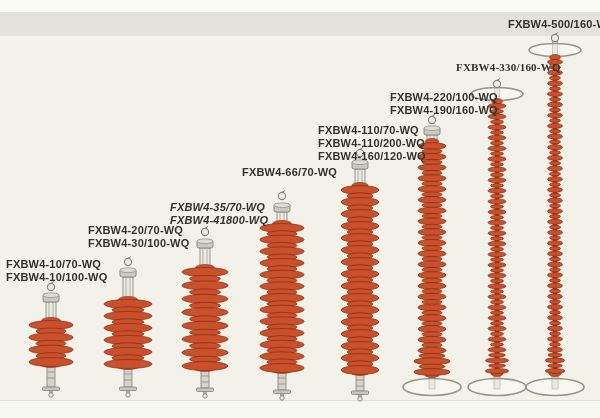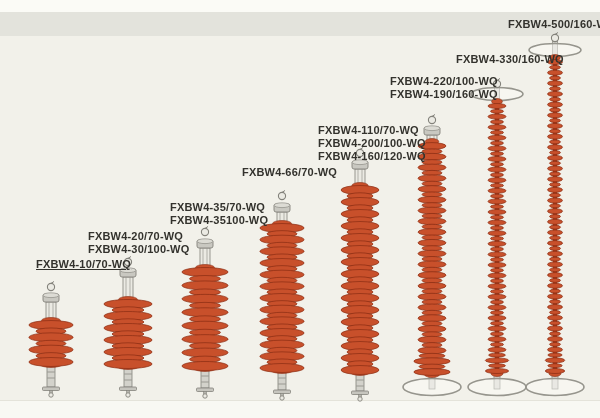--- a/index.html
+++ b/index.html
@@ -389,42 +389,43 @@
         <ellipse cx="555" cy="339.0344827586207" rx="7.5" ry="2.5" fill="#c8502b" stroke="#8a2c12" stroke-width="0.7"></ellipse>
         <ellipse cx="555" cy="344.3620689655172" rx="5.5" ry="1.9" fill="#c8502b" stroke="#8a2c12" stroke-width="0.7"></ellipse>
         <ellipse cx="555" cy="349.6896551724138" rx="7.5" ry="2.5" fill="#c8502b" stroke="#8a2c12" stroke-width="0.7"></ellipse>
         <ellipse cx="555" cy="355.01724137931035" rx="7.15" ry="1.9" fill="#c8502b" stroke="#8a2c12" stroke-width="0.7"></ellipse>
         <ellipse cx="555" cy="360.34482758620686" rx="9.75" ry="2.5" fill="#c8502b" stroke="#8a2c12" stroke-width="0.7"></ellipse>
         <ellipse cx="555" cy="365.67241379310343" rx="7.15" ry="1.9" fill="#c8502b" stroke="#8a2c12" stroke-width="0.7"></ellipse>
         <ellipse cx="555" cy="371" rx="9.75" ry="2.5" fill="#c8502b" stroke="#8a2c12" stroke-width="0.7"></ellipse>
       </g>
     </svg>
 
-  <div class="label" style="left:36px;  top:258px;text-decoration:underline;">
+  <div class="label" style="left:6px;  top:258px;">
     <div>FXBW4-10/70-WQ</div>
-  </div>
-  <div class="label" style="left:88px;  top:230px;">
+    <div>FXBW4-10/100-WQ</div>
+  </div>
+  <div class="label" style="left:88px;  top:224px;">
     <div>FXBW4-20/70-WQ</div>
     <div>FXBW4-30/100-WQ</div>
   </div>
-  <div class="label" style="left:170px; top:201px;">
+  <div class="label" style="left:170px; top:201px;font-style:italic;">
     <div>FXBW4-35/70-WQ</div>
-    <div>FXBW4-35100-WQ</div>
+    <div>FXBW4-41800-WQ</div>
   </div>
   <div class="label" style="left:242px; top:166px;">
     <div>FXBW4-66/70-WQ</div>
   </div>
   <div class="label" style="left:318px; top:124px;">
     <div>FXBW4-110/70-WQ</div>
-    <div>FXBW4-200/100-WQ</div>
+    <div>FXBW4-110/200-WQ</div>
     <div>FXBW4-160/120-WQ</div>
   </div>
-  <div class="label" style="left:390px; top:75px;">
+  <div class="label" style="left:390px; top:91px;">
     <div>FXBW4-220/100-WQ</div>
     <div>FXBW4-190/160-WQ</div>
   </div>
-  <div class="label" style="left:456px; top:53px;">
+  <div class="label" style="left:456px; top:61px;font-family:Liberation Serif, serif;">
     <div>FXBW4-330/160-WQ</div>
   </div>
   <div class="label" style="left:508px; top:18px;">
     <div>FXBW4-500/160-WQ</div>
   </div>
 </div>
 
 </body></html>

